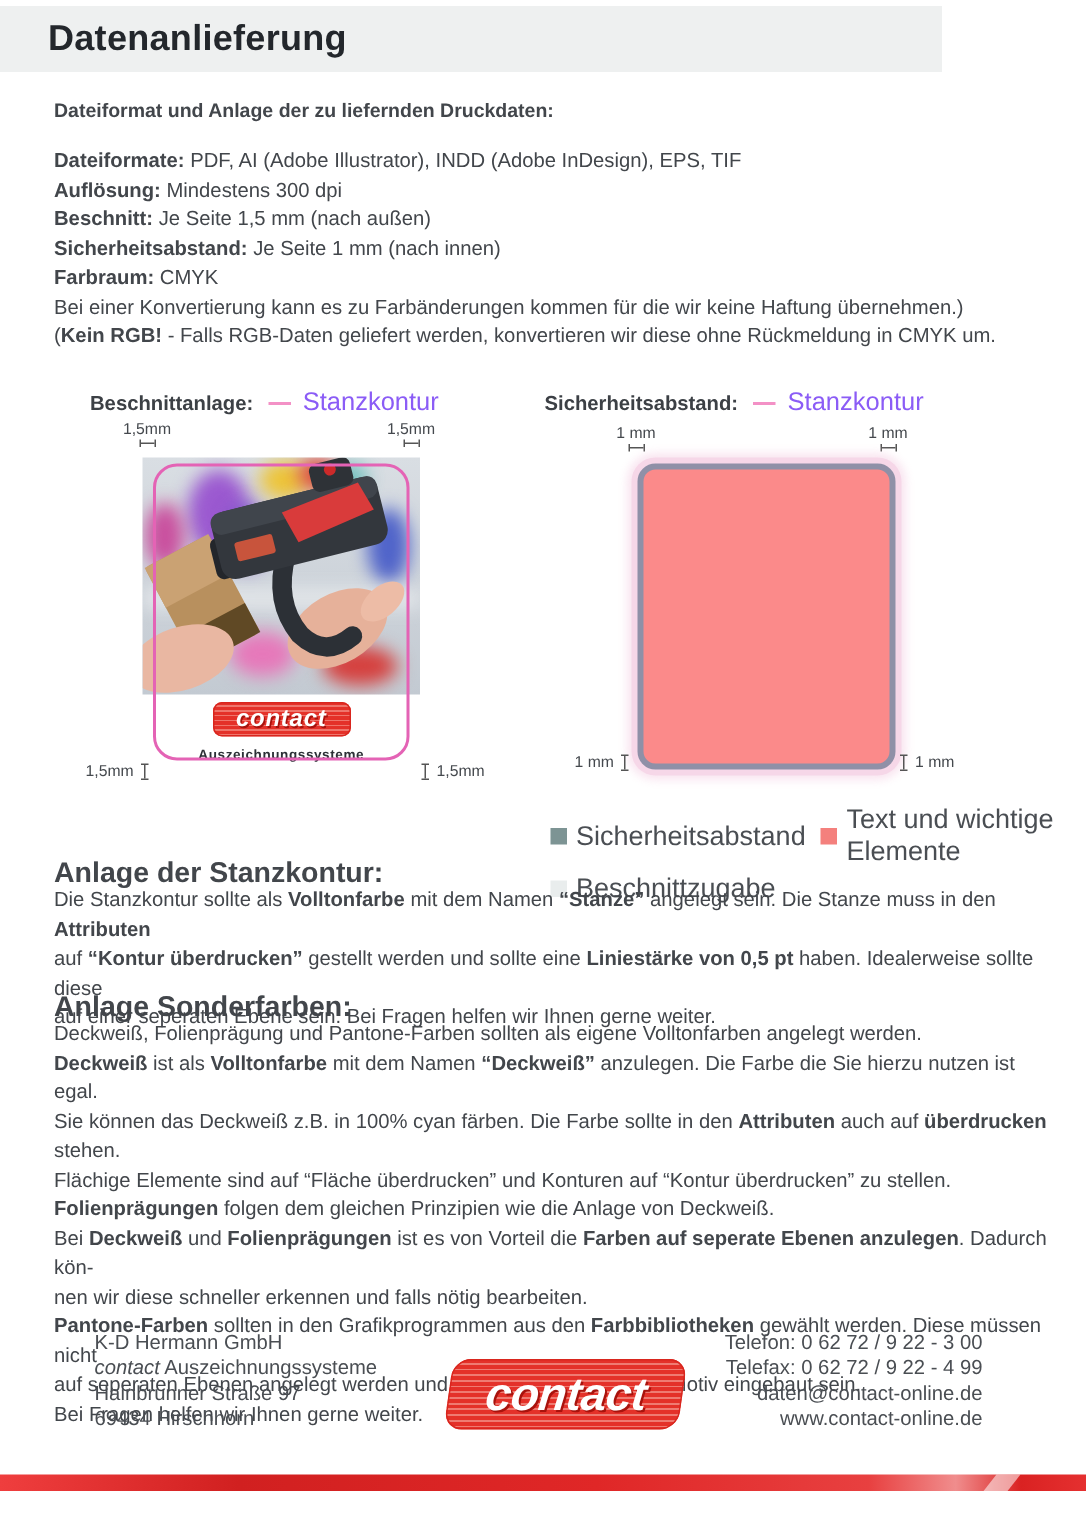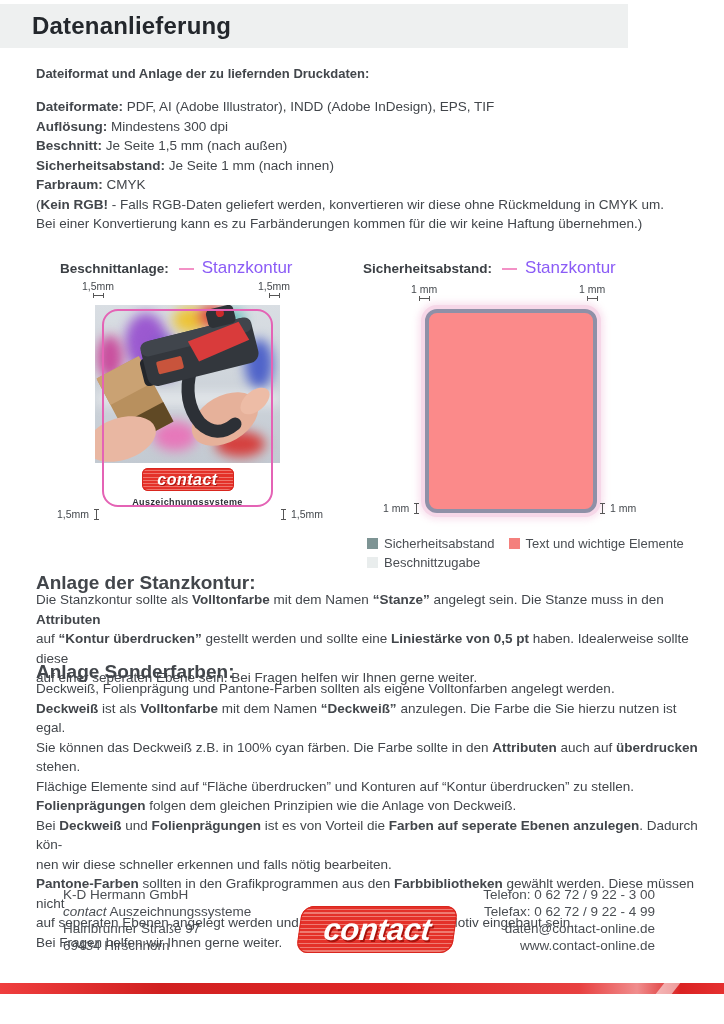--- a/index.html
+++ b/index.html
@@ -52,21 +52,21 @@
   .mini-logo-text { position:absolute; left:0; right:0; top:1px; font-size:16px; line-height:21px;
     font-style:italic; font-weight:bold; color:#fff; text-shadow:1px 1px 0 #a8130d; letter-spacing:.5px; }
   .mini-logo-sub { margin-top:2px; font-size:9px; font-weight:bold; color:#2c3036; letter-spacing:.4px; }
 
   
   .safe-rect { position:absolute; left:425px; top:309px; width:164px; height:196px;
     background:#fb8a8a; border:4px solid #8f90a7; border-radius:12px;
     box-shadow:0 0 0 4px #f6d7e8, 0 0 6px 7px rgba(246,215,232,.65); }
 
   
-  .legend { position:absolute; left:367px; top:536px; font-size:13px; color:#4a4e53; }
+  .legend { position:absolute; left:367px; top:536px; font-size:18px; color:#4a4e53; }
   .legend-row { display:flex; align-items:center; margin-bottom:4px; }
   .swatch { width:11px; height:11px; margin-right:6px; flex:0 0 auto; }
   .legend-gap { width:14px; }
 
   
   .sec-heading { position:absolute; left:36px; font-size:19px; font-weight:bold; }
   .sec-body { position:absolute; left:36px; width:665px; font-size:13.5px; line-height:19.5px; }
 
   
   .footer-address { position:absolute; left:63px; top:886px; font-size:13.5px; line-height:17px; color:#4a4e53; }
@@ -92,22 +92,22 @@
     <div class="page-title">Datenanlieferung</div>
   </div>
 
   <div class="intro-heading">Dateiformat und Anlage der zu liefernden Druckdaten:</div>
   <div class="spec-block">
       <div class="rich-line"><span class="b">Dateiformate:</span> PDF, AI (Adobe Illustrator), INDD (Adobe InDesign), EPS, TIF</div>
       <div class="rich-line"><span class="b">Auflösung:</span> Mindestens 300 dpi</div>
       <div class="rich-line"><span class="b">Beschnitt:</span> Je Seite 1,5 mm (nach außen)</div>
       <div class="rich-line"><span class="b">Sicherheitsabstand:</span> Je Seite 1 mm (nach innen)</div>
       <div class="rich-line"><span class="b">Farbraum:</span> CMYK</div>
+      <div class="rich-line">Bei einer Konvertierung kann es zu Farbänderungen kommen für die wir keine Haftung übernehmen.)</div>
       <div class="rich-line">(<span class="b">Kein RGB!</span> - Falls RGB-Daten geliefert werden, konvertieren wir diese ohne Rückmeldung in CMYK um.</div>
-      <div class="rich-line">Bei einer Konvertierung kann es zu Farbänderungen kommen für die wir keine Haftung übernehmen.)</div>
     </div>
 
   <div class="diag-head left">
     <span class="hd">Beschnittanlage:</span>
     <span class="kontur-dash" style="background-color: rgb(243, 145, 198);"></span>
     <span class="kontur-label">Stanzkontur</span>
   </div>
   <div class="diag-head right">
     <span class="hd">Sicherheitsabstand:</span>
     <span class="kontur-dash" style="background-color: rgb(243, 145, 198);"></span>

